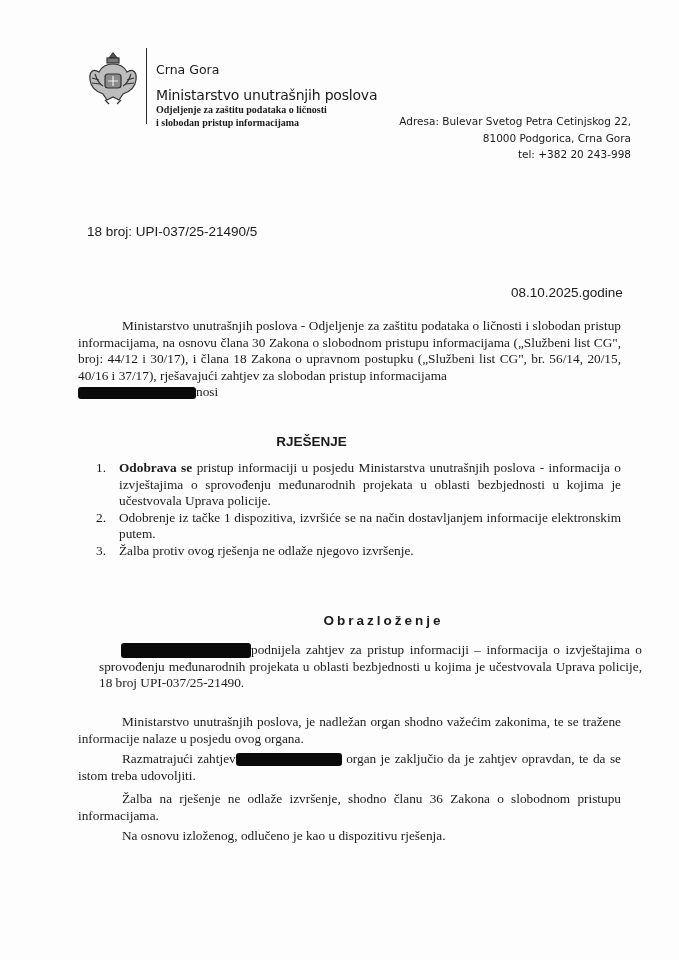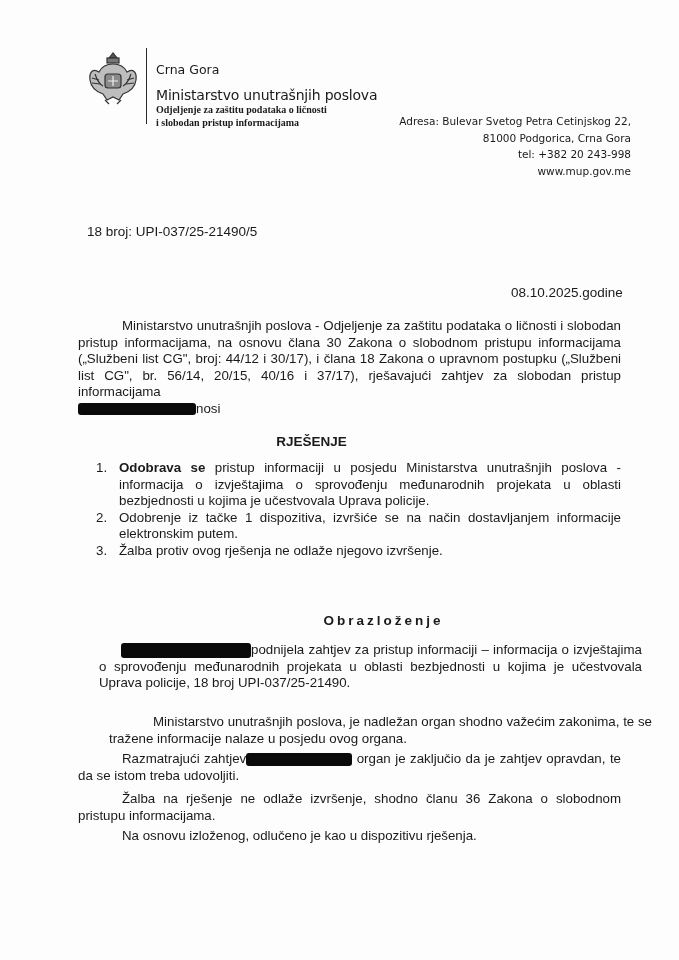--- a/index.html
+++ b/index.html
@@ -12,38 +12,38 @@
     .hdr-country { left: 156px; top: 62px; font-family: "DejaVu Sans", sans-serif; font-size: 12.5px; color: #1a1a1a; }
     .hdr-ministry { left: 156px; top: 87px; font-family: "DejaVu Sans", sans-serif; font-size: 14px; color: #1a1a1a; letter-spacing: -0.2px; }
     .hdr-dept { left: 156px; top: 103px; font-family: "Liberation Serif", serif; font-weight: bold; font-size: 10px; line-height: 13px; color: #1a1a1a; }
 
     .addr { right: 48px; top: 113px; text-align: right; font-family: "DejaVu Sans", sans-serif; font-size: 10.5px; line-height: 16.5px; color: #1a1a1a; }
     .addr div { white-space: nowrap; }
 
     .ref { left: 87px; top: 224px; font-size: 13.5px; }
     .date { left: 511px; top: 285px; font-size: 13.5px; }
 
-    .body-text { font-size: 13.3px; line-height: 16.5px; text-align: justify; }
+    .body-text { font-size: 13.3px; line-height: 16.5px; text-align: justify; font-family: Liberation Serif, serif; }
     .intro { left: 78px; top: 318px; width: 543px; }
     .indent { display: inline-block; width: 44px; }
 
     .redact { display: inline-block; background: #0a0a0a; border-radius: 3px; vertical-align: middle; }
 
     .heading { font-weight: bold; font-size: 13.5px; text-align: center; }
     .h-rjesenje { left: 0; width: 623px; top: 434px; }
     .h-obraz { left: 0; width: 679px; top: 613px; letter-spacing: 3px; margin-left: 44px; }
 
     .list { left: 96px; top: 460px; width: 525px; }
     .li { display: flex; margin-bottom: 0px; }
     .li-num { width: 23px; flex: 0 0 23px; }
     .li-text { flex: 1; }
 
     .para { left: 78px; width: 543px; }
     .p1 { top: 642px; margin-left: 21px; }
-    .p2 { top: 714px; margin-left: 31px; }
+    .p2 { top: 714px; }
     .p3 { top: 751px; }
     .p4 { top: 791px; }
     .p5 { top: 828px; }
   </style>
 </head>
 <body>
 
 <div class="abs crest">
   <svg width="52" height="56" viewBox="0 0 52 56">
     <g fill="none" stroke="#333" stroke-width="1.2">
@@ -63,21 +63,20 @@
 <div class="abs hdr-ministry">Ministarstvo unutrašnjih poslova</div>
 <div class="abs hdr-dept">
   <div>Odjeljenje za zaštitu podataka o ličnosti</div>
   <div>i slobodan pristup informacijama</div>
 </div>
 
 <div class="abs addr">
   <div>Adresa: Bulevar Svetog Petra Cetinjskog 22,</div>
   <div>81000 Podgorica, Crna Gora</div>
   <div>tel: +382 20 243-998</div>
-  <div>www.mup.gov.me</div>
 </div>
 
 <div class="abs ref">18 broj: UPI-037/25-21490/5</div>
 <div class="abs date">08.10.2025.godine</div>
 
 <div class="abs body-text intro">
   <span class="indent"></span><span>Ministarstvo unutrašnjih poslova - Odjeljenje za zaštitu podataka o ličnosti i slobodan pristup informacijama, na osnovu člana 30 Zakona o slobodnom pristupu informacijama („Službeni list CG", broj: 44/12 i 30/17), i člana 18 Zakona o upravnom postupku („Službeni list CG", br. 56/14, 20/15, 40/16 i 37/17), rješavajući zahtjev za slobodan pristup informacijama</span><br>
   <span class="redact" style="width:118px;height:12px;"></span><span>nosi</span>
 </div>
 

